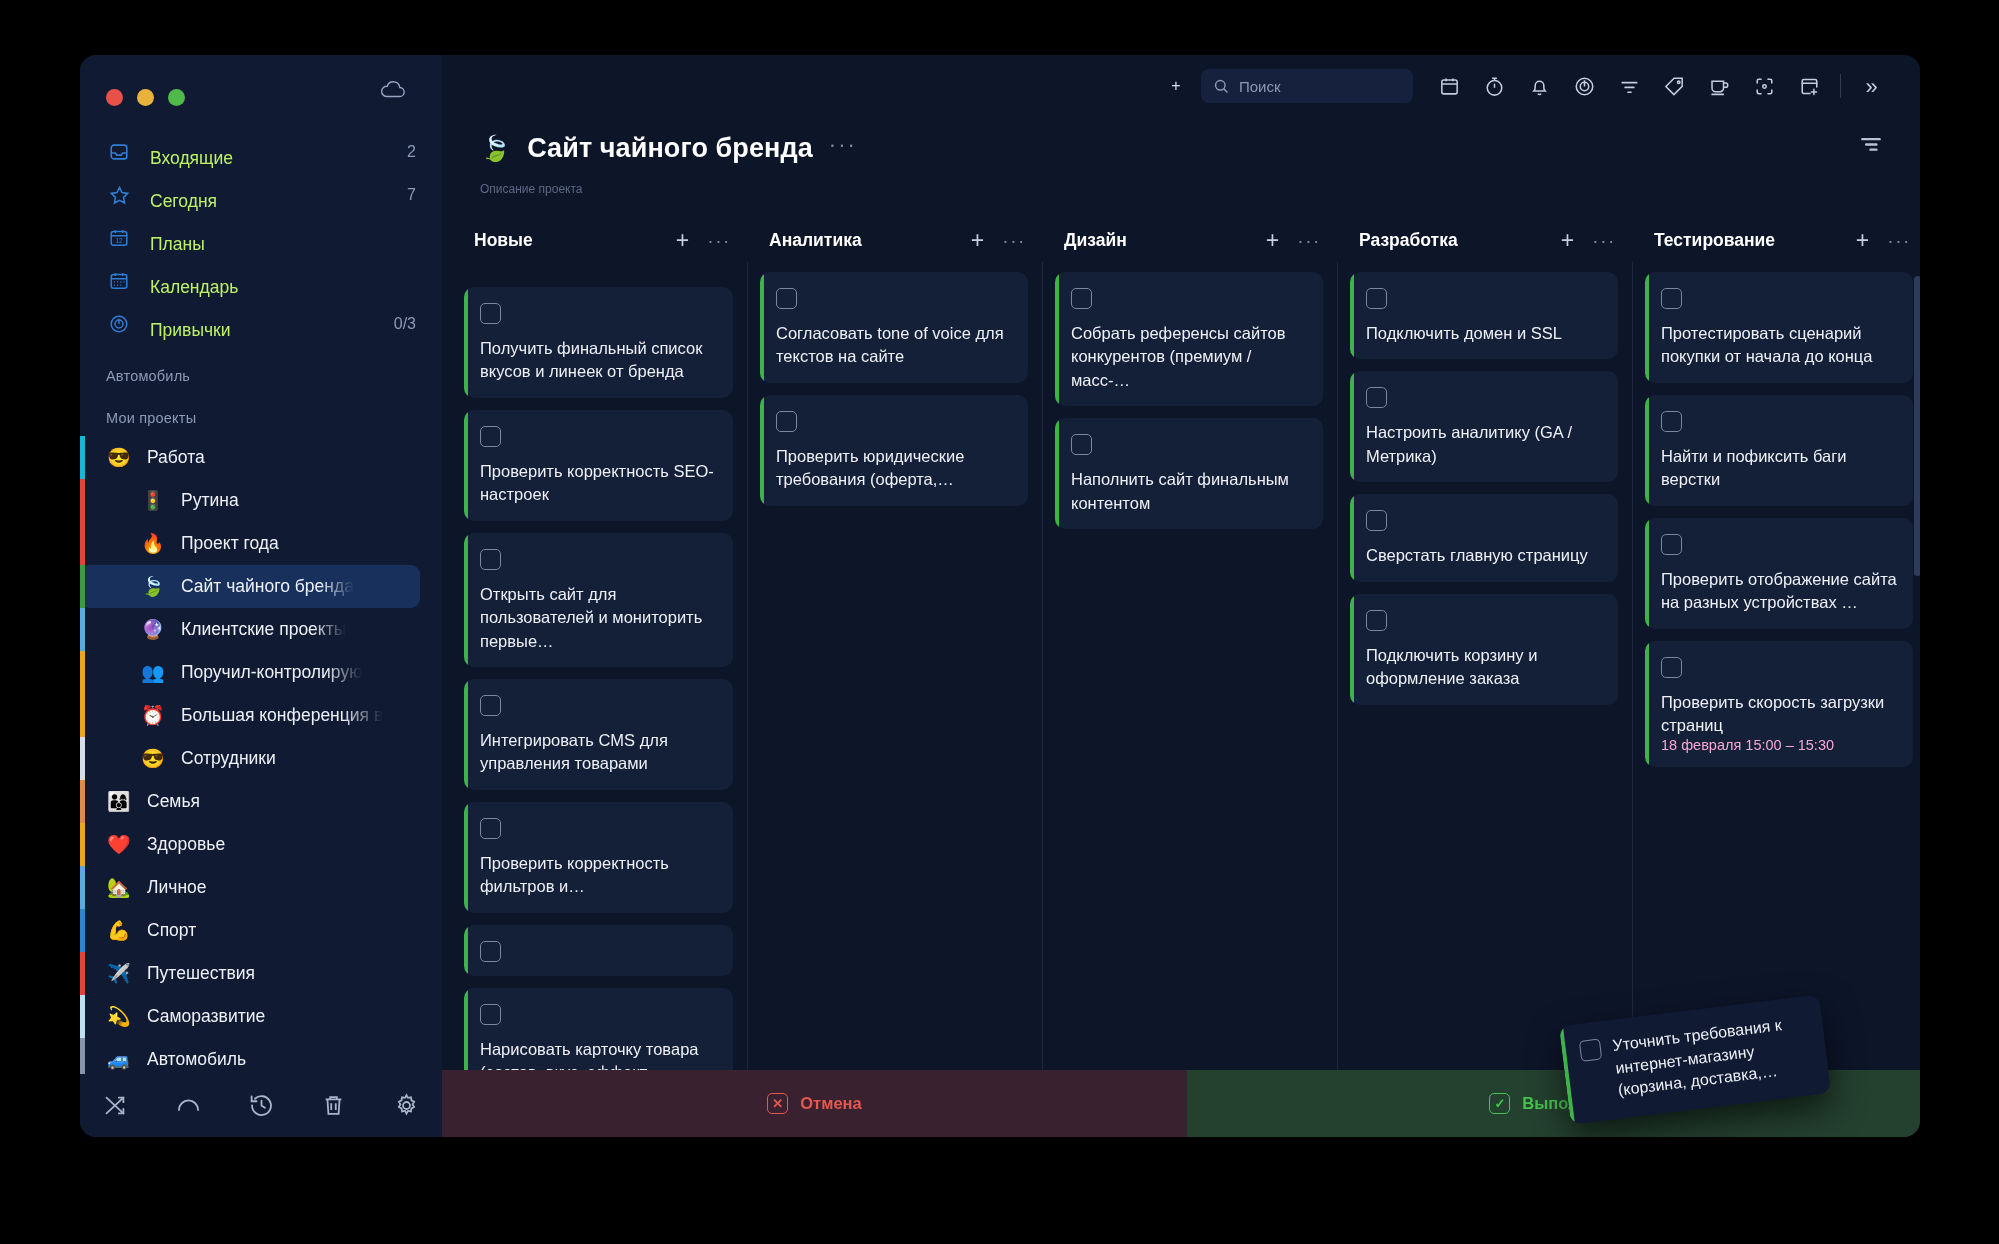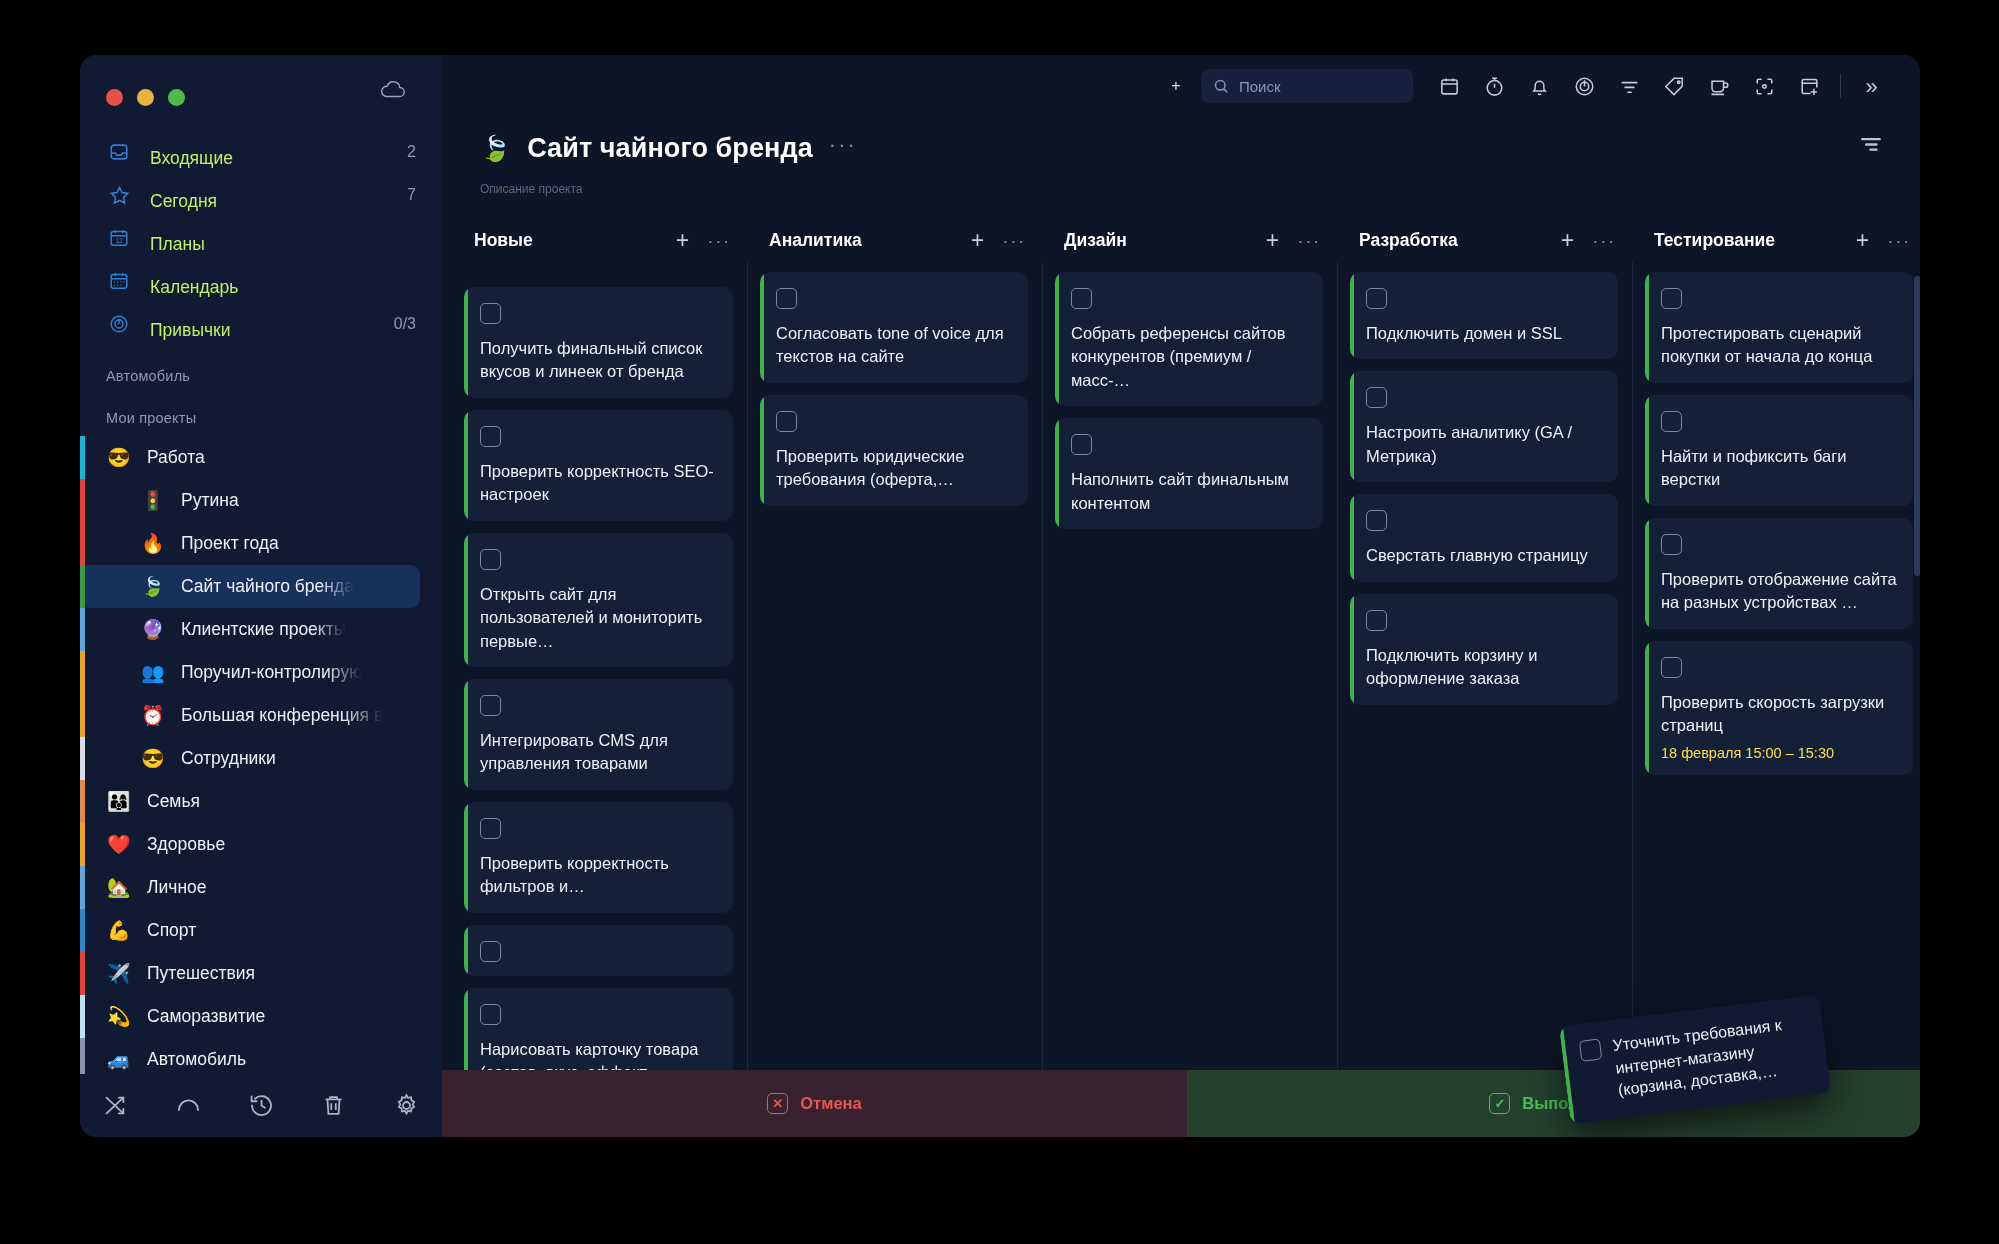--- a/index.html
+++ b/index.html
@@ -252,21 +252,21 @@
     border-radius: 5px;
     flex: 0 0 21px;
     margin-top: 2px;
   }
   .card-text {
     color: #eef1f8;
     font-size: 16.5px;
     line-height: 1.42;
     flex: 1 1 auto;
   }
-  .card-date { color: #fde047; font-size: 14.5px; margin-top: 8px; display:block; }
+  .card-date { color: #f9a8d4; font-size: 14.5px; display:block; }
   
   .drag-card {
     position: absolute;
     left: 1122px; top: 955px;
     width: 262px;
     background: #101a33;
     border-radius: 11px;
     padding: 15px 16px 16px 18px;
     display: flex;
     gap: 12px;

